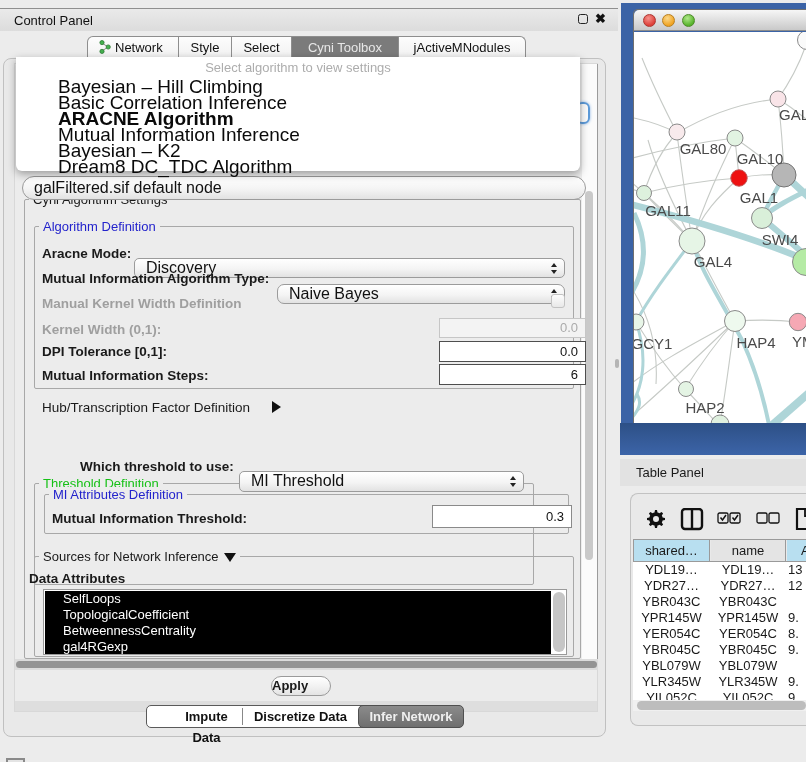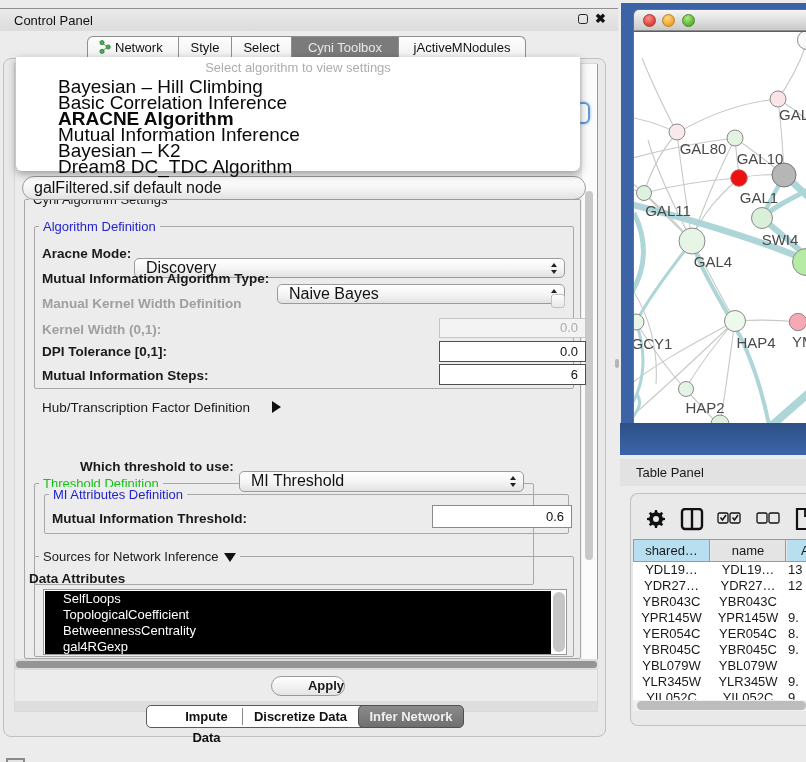--- a/index.html
+++ b/index.html
@@ -46,21 +46,21 @@
 
   label.lb { position:absolute; font-size:13.5px; font-weight:bold; color:#1a1a1a; }
   label.lb.gray { color:#9f9f9f; }
 
   
   #dlist { left:43px; top:589px; width:524px; height:66px; background:#fff; border:1px solid #9a9a9a; overflow:hidden; }
   .lrow { position:absolute; left:1px; width:506px; height:16px; background:#000000; color:#fff; font-size:13px; line-height:15px; padding-left:18px; }
   #lthumb { position:absolute; left:509px; top:2px; width:12px; height:60px; background:#c6c6c6; border-radius:6px; }
 
   
-  #apply { left:271px; top:676px; width:74px; height:20px; border:1px solid #9a9a9a; border-radius:10px; background:linear-gradient(#ffffff,#f2f2f2 50%,#e4e4e4); text-align:right; font-size:13px; font-weight:bold; line-height:18px; }
+  #apply { left:271px; top:676px; width:60px; height:20px; border:1px solid #9a9a9a; border-radius:10px; background:linear-gradient(#ffffff,#f2f2f2 50%,#e4e4e4); text-align:left; font-size:13px; font-weight:bold; line-height:18px; }
 
   
   #seg { left:146px; top:705px; width:317px; height:23px; background:#fff; border:1px solid #5a5a5a; border-radius:5px; }
   .segt { position:absolute; top:0; height:21px; line-height:21px; text-align:center; font-size:13px; font-weight:bold; color:#111; }
   #seg .div1 { position:absolute; left:95px; top:2px; width:1px; height:17px; background:#888; }
   #segsel { position:absolute; left:211px; top:-1px; width:106px; height:23px; background:linear-gradient(#8b8b8b,#6f6f6f); border:1px solid #505050; border-radius:5px; color:#f0f0f0; font-weight:bold; text-align:center; line-height:21px; font-size:13px; }
 
   
   #popup { left:16px; top:57px; width:564px; height:114px; background:#fff; border-radius:0 0 6px 6px; box-shadow:0 3px 8px rgba(0,0,0,0.35); }
   #popup .ph { text-align:center; color:#adadad; font-size:13px; padding-top:3px; }
@@ -110,21 +110,21 @@
     <span class="gt">Cyni Algorithm Settings</span>
   </div>
 <div class="group" style="left:34px; top:226px; width:540px; height:163px;">
     <span class="gt blue">Algorithm Definition</span>
   </div>
 
 <label class="lb" style="left:42px; top:246px;">Aracne Mode:</label>
 <div class="combo" style="left:134px; top:242px; width:431px; height:20px;">Discovery<span class="arr"></span></div>
 
 <label class="lb" style="left:42px; top:271px;">Mutual Information Algorithm Type:</label>
-<div class="combo" style="left:277px; top:268px; width:288px; height:20px;">Naive Bayes<span class="arr"></span></div>
+<div class="combo" style="left:277px; top:268px; width:288px; height:20px;border-radius:7px;">Naive Bayes<span class="arr"></span></div>
 
 <label class="lb gray" style="left:42px; top:296px;">Manual Kernel Width Definition</label>
 <div class="abs" style="left:551px; top:294px; width:14px; height:14px; border:1px solid #c2c2c2; border-radius:3px; background:linear-gradient(#fdfdfd,#e8e8e8);"></div>
 
 <label class="lb gray" style="left:42px; top:322px;">Kernel Width (0,1):</label>
 <div class="tf dis" style="left:423px; top:318px; width:147px; height:20px; line-height:18px;">0.0</div>
 
 <label class="lb" style="left:42px; top:344px;">DPI Tolerance [0,1]:</label>
 <div class="tf" style="left:423px; top:341px; width:147px; height:21px; line-height:19px;">0.0</div>
 
@@ -137,21 +137,21 @@
 <div class="group" style="left:34px; top:438px; width:500px; height:102px;margin-top:45px;">
     <span class="gt green">Threshold Definition</span>
   </div>
 <label class="lb" style="left:80px; top:459px;">Which threshold to use:</label>
 <div class="combo" style="left:239px; top:455px; width:285px; height:21px;">MI Threshold<span class="arr"></span></div>
 
 <div class="group" style="left:44px; top:494px; width:525px; height:40px;">
     <span class="gt blue">MI Attributes Definition</span>
   </div>
 <label class="lb" style="left:52px; top:511px;">Mutual Information Threshold:</label>
-<div class="tf" style="left:416px; top:505px; width:140px; height:23px; line-height:21px; border:1px solid #8a8a8a;">0.6</div>
+<div class="tf" style="left:416px; top:505px; width:140px; height:23px; line-height:21px; border:1px solid #8a8a8a;">0.3</div>
 
 <div class="group" style="left:34px; top:556px; width:540px; height:101px;">
     <span class="gt">Sources for Network Inference <span style="display:inline-block; width:0; height:0; border-top:9px solid #111; border-left:6.5px solid transparent; border-right:6.5px solid transparent; vertical-align:middle; margin-left:2px;"></span></span>
   </div>
 <label class="lb" style="left:29px; top:571px;">Data Attributes</label>
 
 <div id="dlist" class="abs">
   <div class="lrow" style="top:1px;">SelfLoops</div>
   <div class="lrow" style="top:17px;">TopologicalCoefficient</div>
   <div class="lrow" style="top:33px;">BetweennessCentrality</div>

